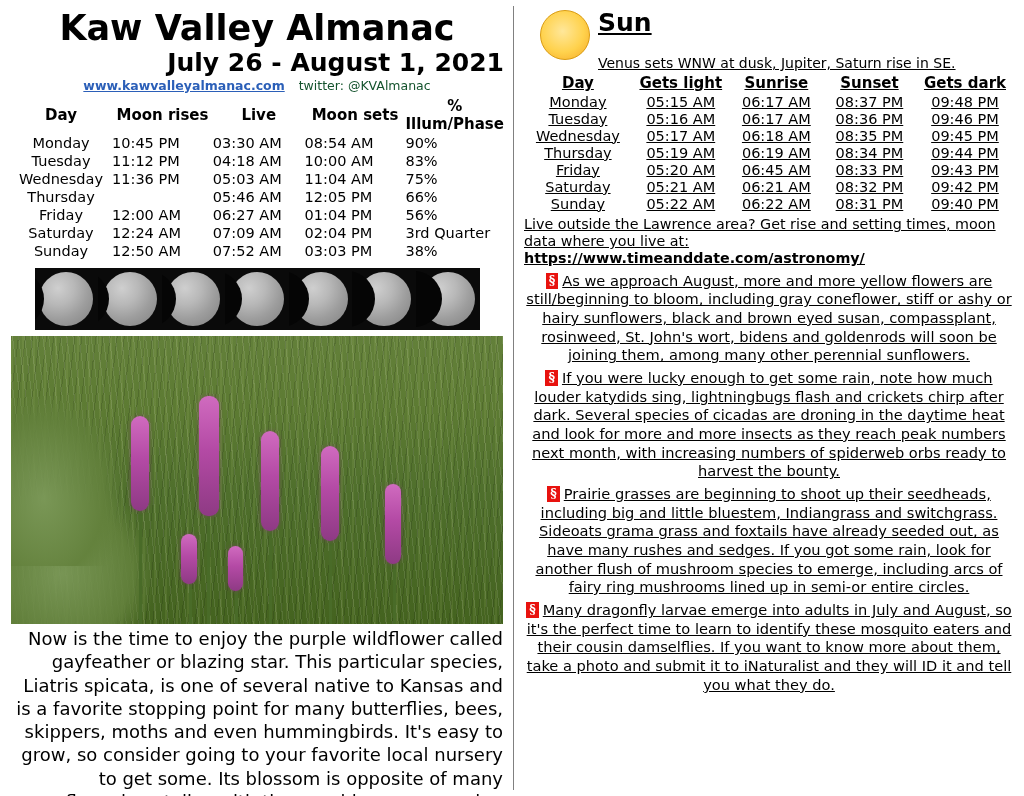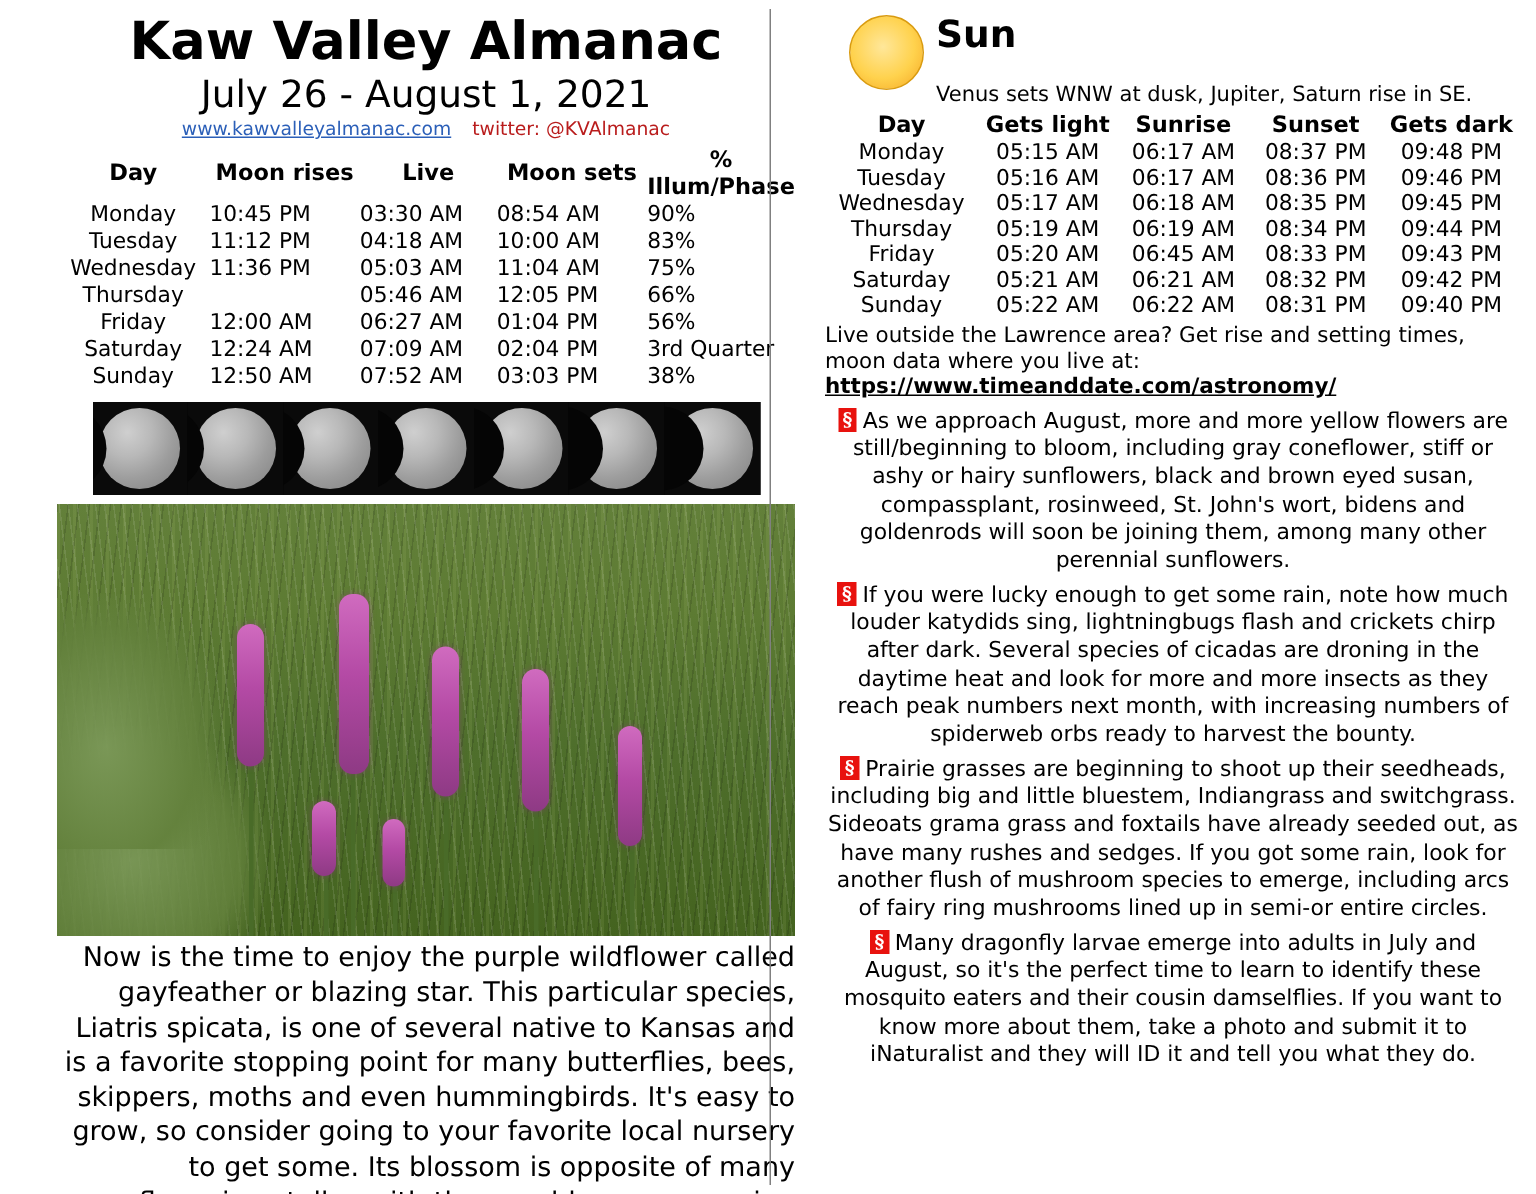--- a/index.html
+++ b/index.html
@@ -19,63 +19,65 @@
     width: 1024px;
     height: 796px;
     box-sizing: border-box;
     display: flex;
   }
   .col-left {
     width: 512px;
     box-sizing: border-box;
     padding: 6px 8px 4px 10px;
     position: relative;
-    margin-left: 28px;
   }
   .divider {
     position: absolute;
     left: 513px;
     top: 6px;
     bottom: 6px;
     width: 1px;
     background: #808080;
   }
   .col-right {
     width: 512px;
     box-sizing: border-box;
     padding: 6px 10px 4px 12px;
     position: relative;
+    text-decoration: underline;
   }
 
   
   .title {
     text-align: center;
     font-size: 35px;
     font-weight: bold;
     letter-spacing: 0px;
     line-height: 1.05;
     margin: 4px 0 2px 0;
   }
   .subtitle {
-    text-align: center;
+    text-align: right;
     font-size: 25px;
     line-height: 1.1;
     margin: 0 0 2px 0;
+    font-weight: bold;
   }
   .linkline {
     text-align: center;
     font-size: 12.5px;
     margin: 1px 0 3px 0;
   }
   .linkline a {
     color: #2b5fb8;
     text-decoration: underline;
+    font-weight: bold;
   }
   .twitter {
-    color: #b91c1c;
+    color: #14532d;
     margin-left: 10px;
   }
 
   table.moon {
     width: 100%;
     border-collapse: collapse;
     font-size: 14.5px;
   }
   table.moon th {
     font-weight: bold;

